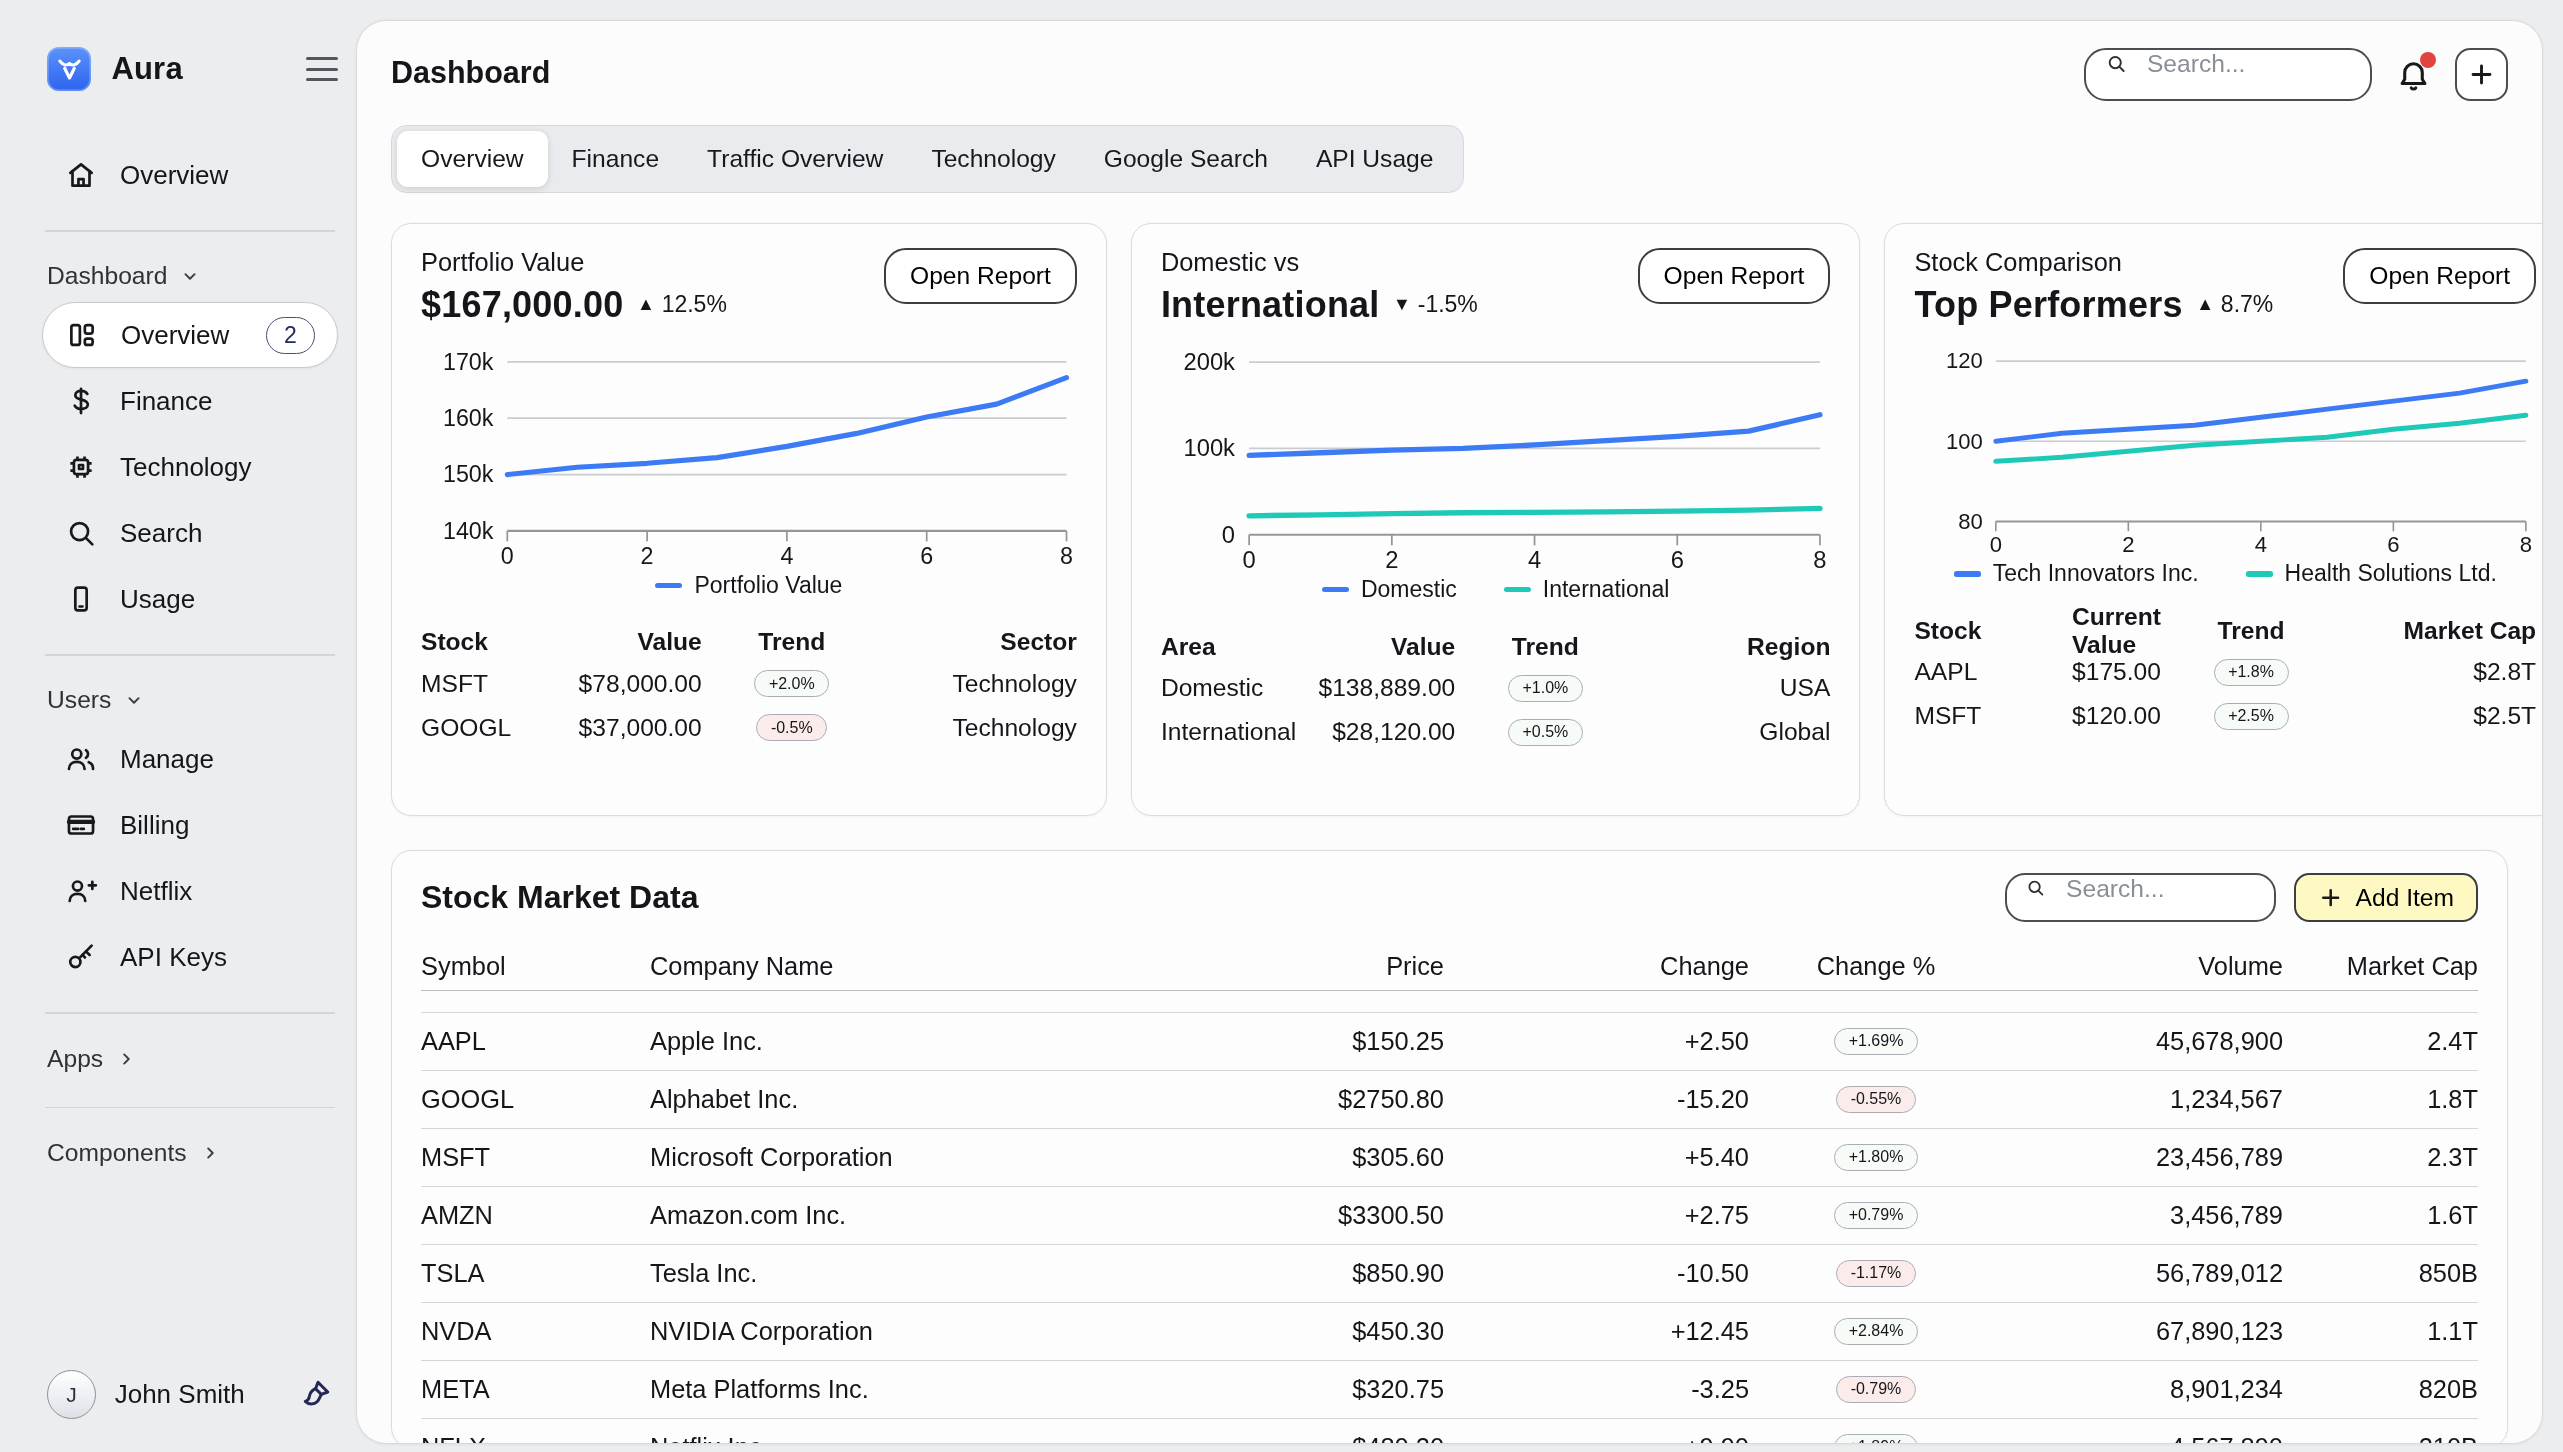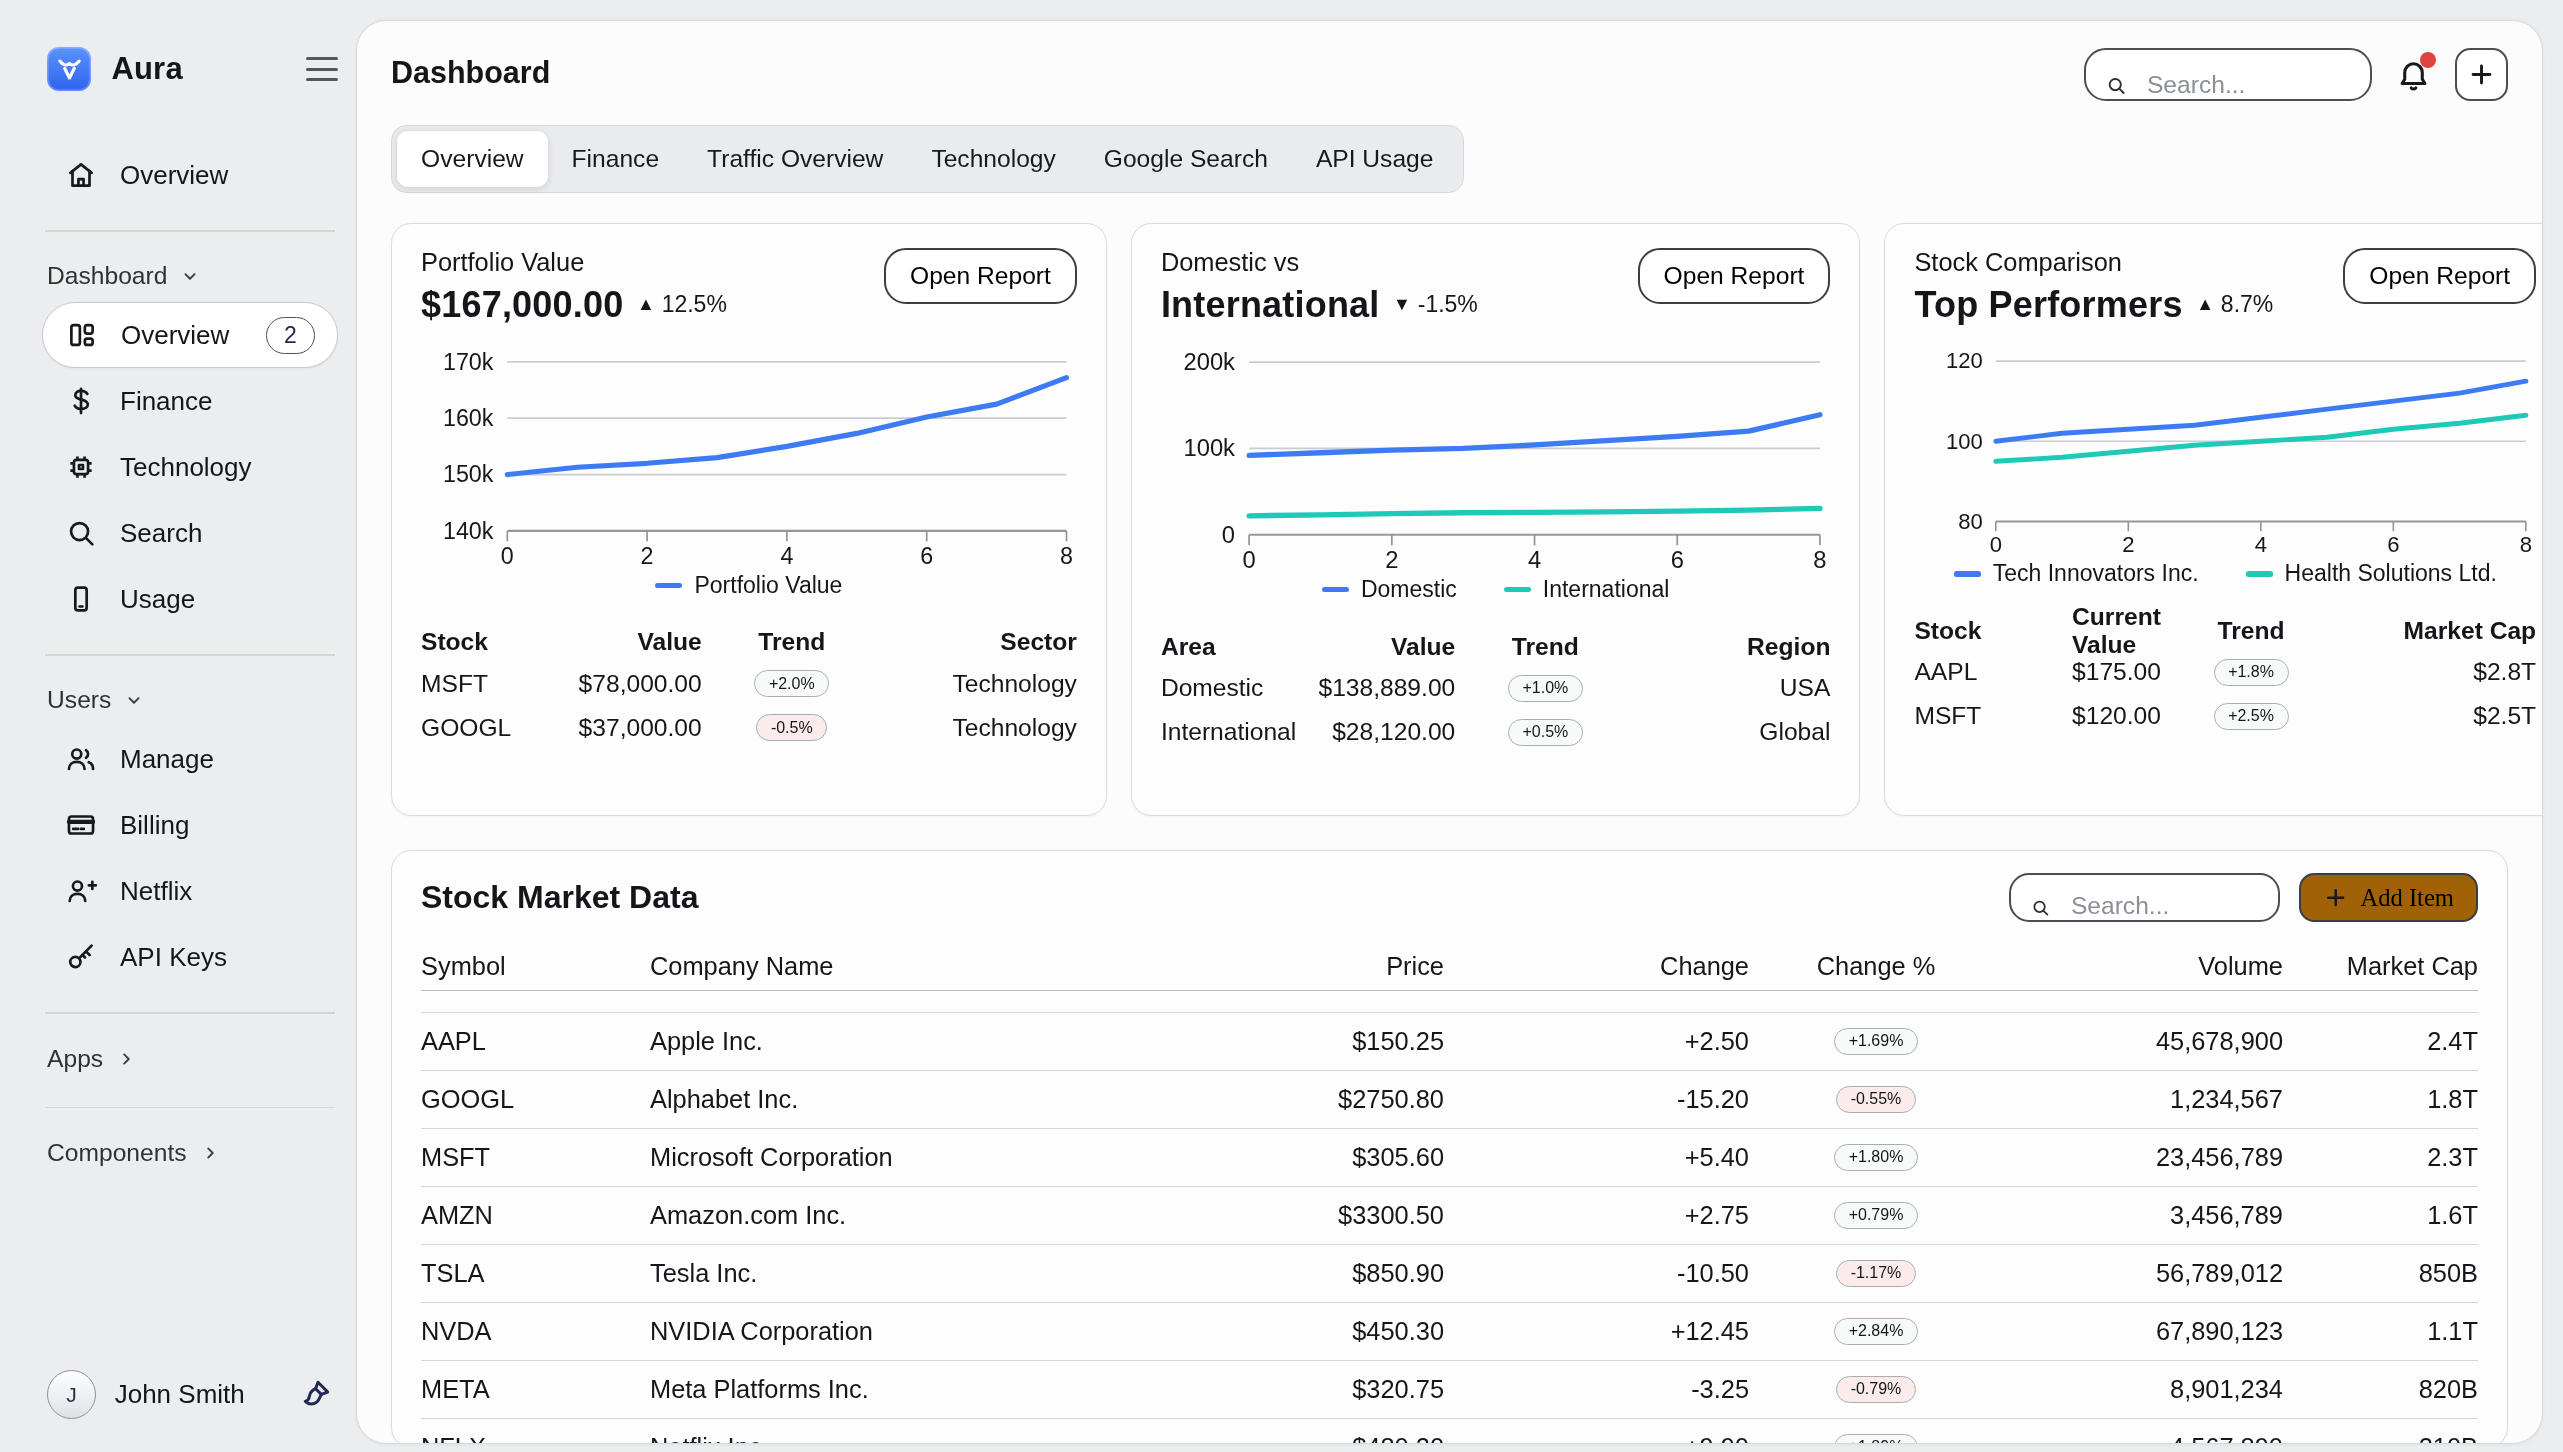--- a/index.html
+++ b/index.html
@@ -25,21 +25,21 @@
   .user-row { display:flex; align-items:center; gap:18.6px; padding:0 5.1px; }
   .avatar { width:49px; height:49px; border-radius:50%; border:1.7px solid #8d9096; background:linear-gradient(180deg,#ffffff,#dde1e8); display:flex; align-items:center; justify-content:center; font-size:21px; color:#2b3040; }
   .user-name { font-size:26px; }
   .brush-btn { margin-left:auto; cursor:pointer; display:flex; }
 
   
   .panel { position:absolute; left:356px; top:20.3px; width:2187px; height:1424px; background:#fcfcfd; border:1.7px solid #d7d9dc; border-radius:30.5px; padding:27px 34px; overflow:hidden; box-shadow:0 0.8px 3.4px rgba(16,20,30,.05); }
   .panel-header { display:flex; align-items:flex-start; }
   .page-title { font-size:30.5px; font-weight:700; padding-top:6.8px; }
   .header-right { margin-left:auto; display:flex; align-items:center; gap:22px; }
-  .search-pill { display:flex; align-items:flex-end; gap:20px; width:288px; height:53px; border:2.1px solid #4a4d52; border-radius:22px; background:#fff; padding:0 18.6px; }
+  .search-pill { display:flex; align-items:flex-start; gap:20px; width:288px; height:53px; border:2.1px solid #4a4d52; border-radius:22px; background:#fff; padding:0 18.6px; }
   .search-pill input { border:none; outline:none; font-size:24.6px; width:100%; font-family:inherit; color:#141619; background:transparent; }
   .search-pill input::placeholder { color:#8a8f96; }
   .bell-wrap { position:relative; cursor:pointer; display:flex; }
   .bell-dot { position:absolute; right:-3.4px; top:-3.4px; width:16px; height:16px; border-radius:50%; }
   .plus-btn { width:53px; height:53px; border:2.1px solid #4a4d52; border-radius:15.3px; background:#fff; display:flex; align-items:center; justify-content:center; cursor:pointer; }
 
   .tabs { margin-top:24px; display:inline-flex; align-items:center; background:#e9ebee; border:1.7px solid #d5d8db; border-radius:15.3px; padding:5.1px; }
   .tab { font-size:24.6px; padding:13.6px 24px; border-radius:11px; cursor:pointer; color:#17191d; white-space:nowrap; }
   .tab.active { background:#ffffff; box-shadow:0 1.7px 6.8px rgba(20,22,26,.13); }
 
@@ -67,21 +67,21 @@
 
   .pill { display:inline-flex; align-items:center; justify-content:center; border:1.7px solid #a9adb3; border-radius:847px; padding:3.4px 13.6px; font-size:16px; background:#f7fbf7; }
   .pill.neg { background:#fbeceb; }
 
   
   .market-card { margin-top:34px; height:598px; background:#fdfdfe; border:1.7px solid #d9dbde; border-radius:20.3px; padding:22px 29px; overflow:hidden; box-shadow:0 0.8px 2.5px rgba(16,20,30,.04); }
   .market-head { display:flex; align-items:center; }
   .market-title { font-size:32px; font-weight:600; }
   .market-actions { margin-left:auto; display:flex; gap:18.6px; }
   .market-search { width:271px; height:49px; border-radius:20.3px; }
-  .add-btn { display:flex; align-items:center; gap:12px; border:2.1px solid #3a3d42; background:#a16207; border-radius:15.3px; font-size:24.6px; padding:0 22px; height:49px; cursor:pointer; font-family:Liberation Serif, serif; }
+  .add-btn { display:flex; align-items:center; gap:12px; border:2.1px solid #3a3d42; background:#fef9c3; border-radius:15.3px; font-size:24.6px; padding:0 22px; height:49px; cursor:pointer; font-family:Liberation Sans, sans-serif; }
 
   .mk-grid { margin-top:20.3px; display:grid; grid-template-columns:229px 1fr 263px 305px 254px 280px 195px; align-items:center; }
   .mk-cell { font-size:25.4px; height:58px; display:flex; align-items:center; border-top:1.7px solid #d4d7da; }
   .mk-head .mk-cell { border-top:none; font-weight:500; height:49px; }
   .mk-head .mk-cell { border-bottom:1.7px solid #b9bcc1; }
 </style>
 </head>
 <body>
 
 <nav class="sidebar">

